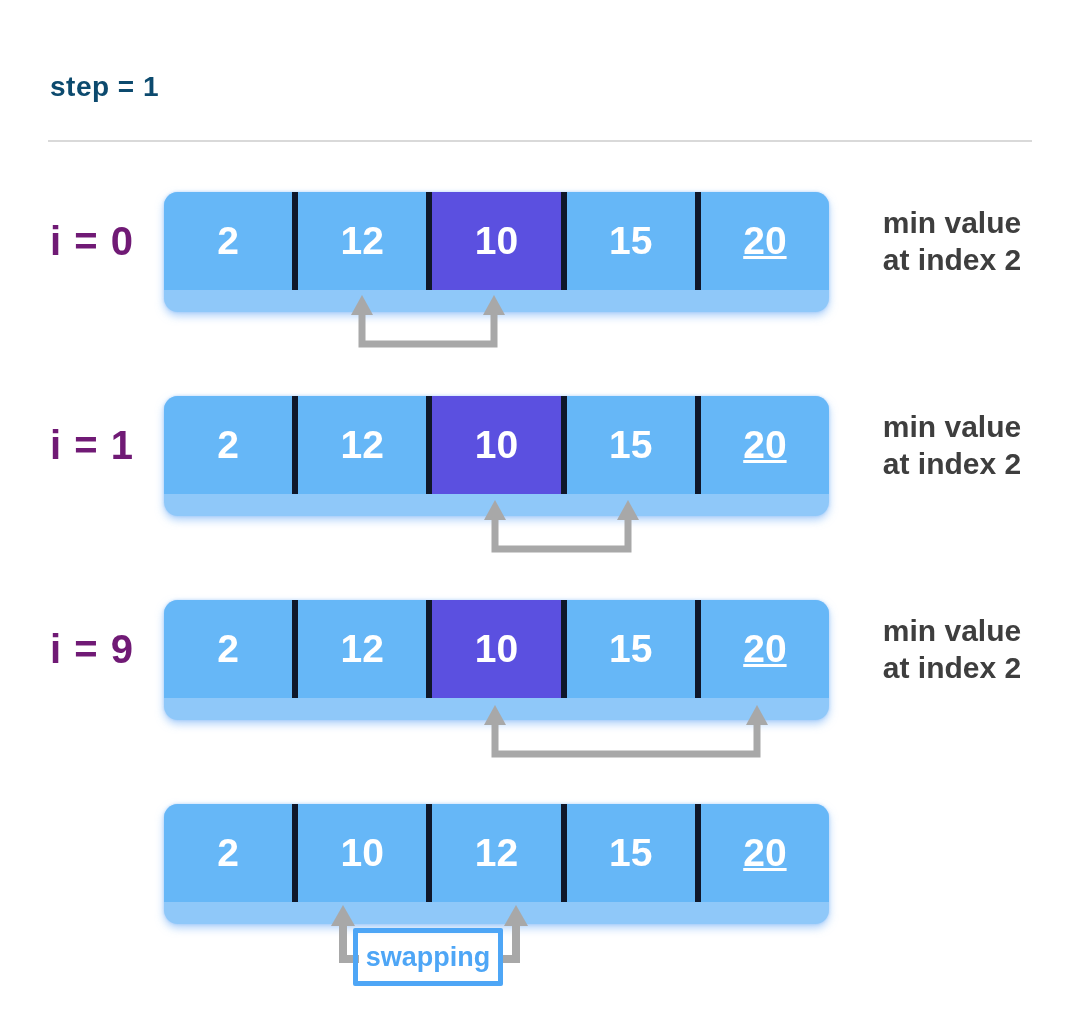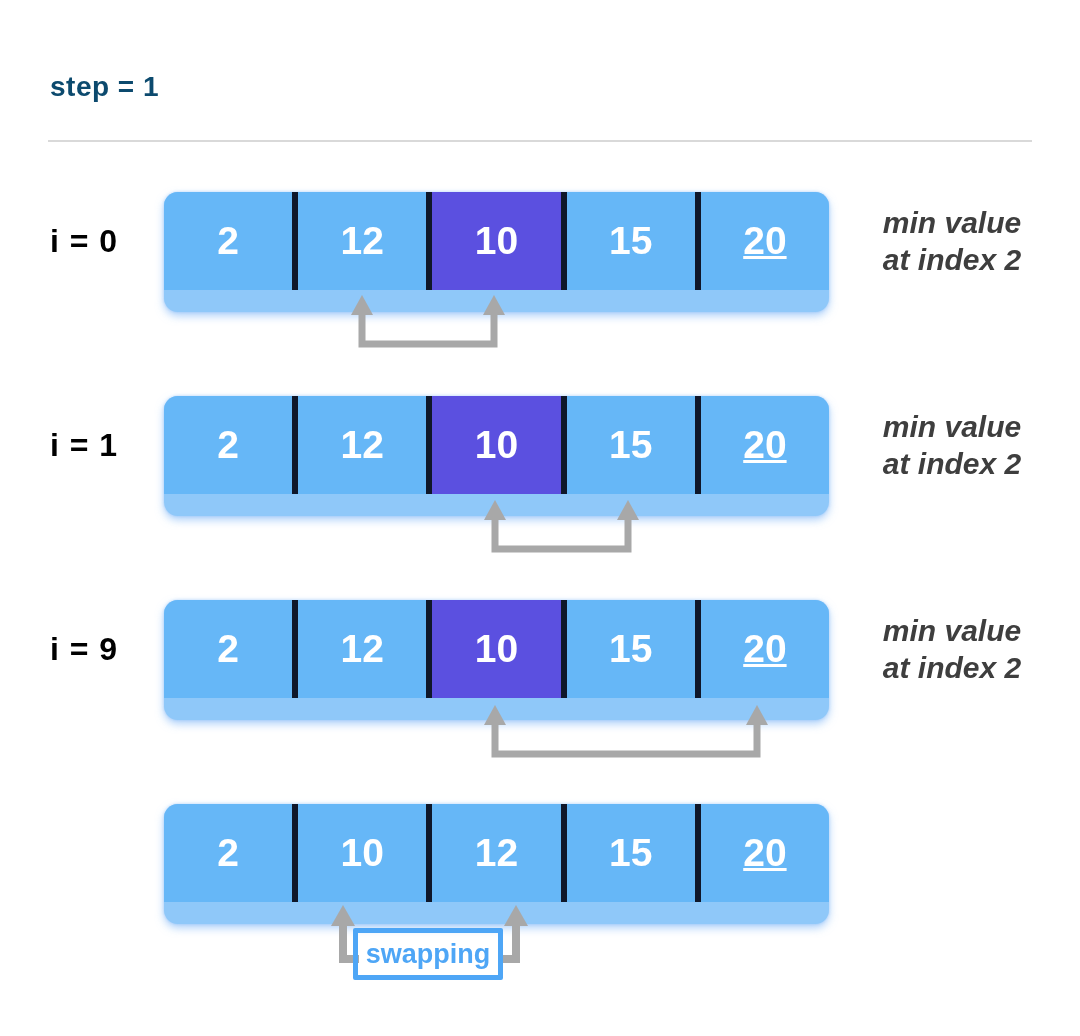--- a/index.html
+++ b/index.html
@@ -15,45 +15,45 @@
     font-size:28px;font-weight:700;color:#0c4a6e;letter-spacing:.5px;margin-top:13px;
   }
   .divider{
     position:absolute;left:48px;top:140px;width:984px;height:2px;
     background:#d9d9d9;
   }
   .row{position:absolute;left:0;width:1080px;height:120px;}
   .i-label{
     position:absolute;left:50px;top:0;height:98px;width:90px;
     display:flex;align-items:center;
-    font-size:32px;font-weight:700;color:#000000;letter-spacing:1px;
+    font-size:40px;font-weight:700;color:#701a75;letter-spacing:1px;
   }
   .arr{
     position:absolute;left:164px;top:0;width:665px;height:120px;
     background:#8fc8f9;border-radius:14px;
     box-shadow:0 4px 9px rgba(108,172,246,.55), 0 0 3px rgba(108,172,246,.45);
   }
   .cells{display:flex;height:98px;}
   .cell{
     flex:1;display:flex;align-items:center;justify-content:center;
     background:#66b7f7;color:#ffffff;font-size:39px;font-weight:700;
   }
   .cell + .cell{border-left:6px solid #0f172a;}
   .cell:first-child{border-top-left-radius:14px;}
   .cell:last-child{border-top-right-radius:14px;text-decoration:underline;}
   .cell.hl{background:#5b50e0;}
   .caption{
     position:absolute;left:852px;top:0;width:200px;height:98px;
     display:flex;flex-direction:column;justify-content:center;align-items:center;
     font-size:30px;font-weight:700;color:#3e3e3e;line-height:37px;
-    text-align:center;white-space:nowrap;font-style:italic;
+    text-align:center;white-space:nowrap;
   }
   .bracket{position:absolute;}
   .swap-box{
-    position:absolute;left:353px;top:928px;width:150px;height:52px;
+    position:absolute;left:353px;top:928px;width:150px;height:58px;
     border:5px solid #4ea6f6;border-radius:2px;box-sizing:border-box;
     display:flex;align-items:center;justify-content:center;
     background:transparent;z-index:3;
   }
   .swap-box span{font-size:27px;font-weight:600;color:#4ea6f6;}
 </style>
 </head>
 <body>
 
 <div id="stage">

